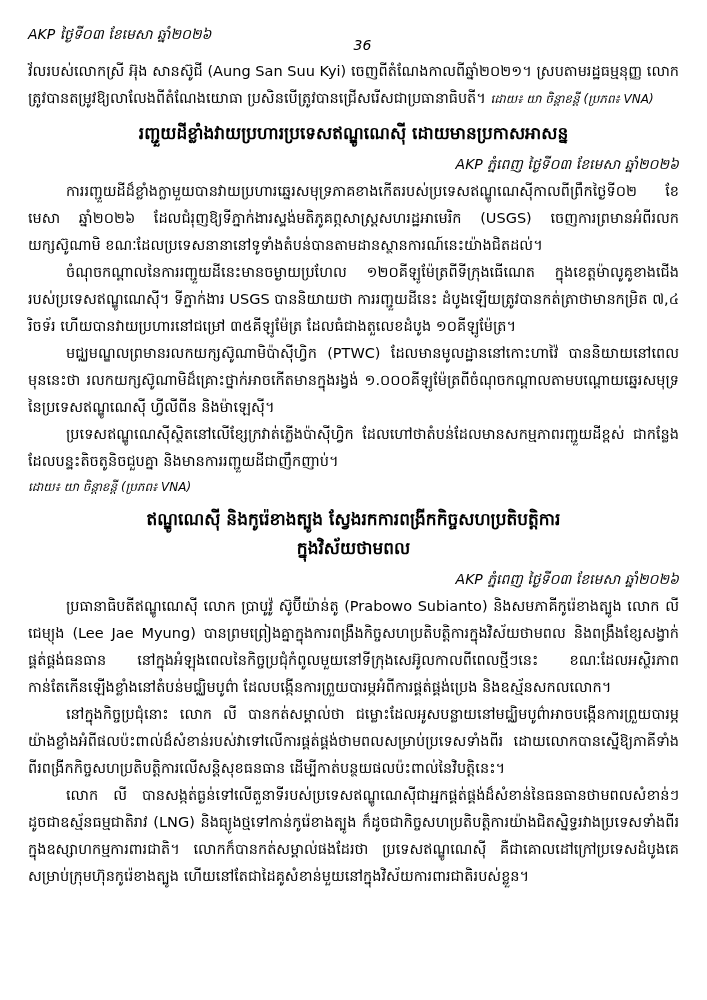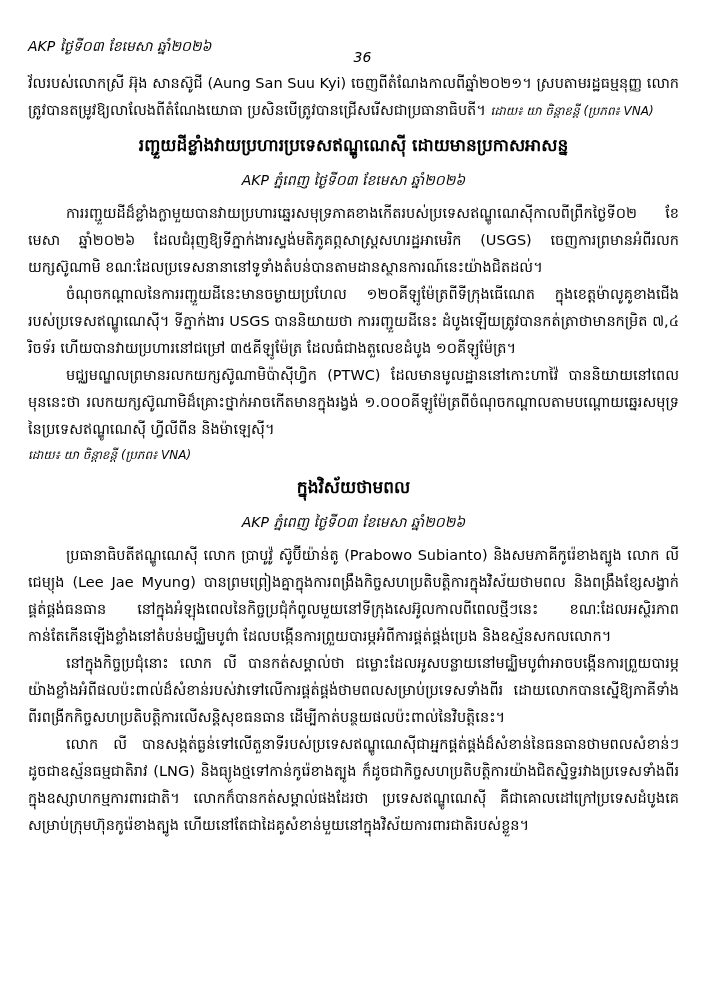--- a/index.html
+++ b/index.html
@@ -11,21 +11,21 @@
     width: 707px;
     height: 1000px;
     overflow: hidden;
     font-family: "DejaVu Sans", sans-serif;
     color: #000000;
   }
   .page {
     box-sizing: border-box;
     width: 707px;
     height: 872px;
-    padding: 36px 28px 10px 28px;
+    padding: 24px 28px 10px 28px;
     background: #ffffff;
   }
   .hdr {
     position: relative;
     font-style: italic;
     font-size: 14px;
     line-height: 20px;
     margin-bottom: 14px;
     white-space: nowrap;
   }
@@ -59,25 +59,25 @@
     margin: 6px 0 2px 0;
     text-align: center;
     font-size: 17px;
     font-weight: bold;
     line-height: 29px;
   }
   h2.headline .hl-line {
     display: block;
   }
   p.dateline {
-    margin: 6px;
+    margin: 0;
     font-style: italic;
     font-size: 14px;
     line-height: 28px;
-    text-align: center;
+    text-align: right;
     text-indent: 0;
   }
   .article {
     margin: 0;
   }
 </style>
 </head>
 <body>
 
 <div class="page">
@@ -93,25 +93,27 @@
   </p>
 
   <div class="article">
     <h2 class="headline">
       <span class="hl-line">រញ្ជួយដីខ្លាំងវាយប្រហារប្រទេសឥណ្ឌូណេស៊ី ដោយមានប្រកាសអាសន្ន</span>
     </h2>
     <p class="dateline">AKP ភ្នំពេញ ថ្ងៃទី០៣ ខែមេសា ឆ្នាំ២០២៦</p>
     <p class="body">ការរញ្ជួយដីដ៏ខ្លាំងក្លាមួយបានវាយប្រហារឆ្នេរសមុទ្រភាគខាងកើតរបស់ប្រទេសឥណ្ឌូណេស៊ីកាលពីព្រឹកថ្ងៃទី០២ ខែមេសា ឆ្នាំ២០២៦ ដែលជំរុញឱ្យទីភ្នាក់ងារស្ទង់មតិភូគព្ភសាស្ត្រសហរដ្ឋអាមេរិក (USGS) ចេញការព្រមានអំពីរលកយក្សស៊ូណាមិ ខណៈដែលប្រទេសនានានៅទូទាំងតំបន់បានតាមដានស្ថានការណ៍នេះយ៉ាងជិតដល់។</p>
     <p class="body">ចំណុចកណ្តាលនៃការរញ្ជួយដីនេះមានចម្ងាយប្រហែល ១២០គីឡូម៉ែត្រពីទីក្រុងធើណេត ក្នុងខេត្តម៉ាលូគូខាងជើង របស់ប្រទេសឥណ្ឌូណេស៊ី។ ទីភ្នាក់ងារ USGS បាននិយាយថា ការរញ្ជួយដីនេះ ដំបូងឡើយត្រូវបានកត់ត្រាថាមានកម្រិត ៧,៤ រិចទ័រ ហើយបានវាយប្រហារនៅជម្រៅ ៣៥គីឡូម៉ែត្រ ដែលធំជាងតួលេខដំបូង ១០គីឡូម៉ែត្រ។</p>
     <p class="body">មជ្ឈមណ្ឌលព្រមានរលកយក្សស៊ូណាមិប៉ាស៊ីហ្វិក (PTWC) ដែលមានមូលដ្ឋាននៅកោះហាវ៉ៃ បាននិយាយនៅពេលមុននេះថា រលកយក្សស៊ូណាមិដ៏គ្រោះថ្នាក់អាចកើតមានក្នុងរង្វង់ ១.០០០គីឡូម៉ែត្រពីចំណុចកណ្តាលតាមបណ្តោយឆ្នេរសមុទ្រនៃប្រទេសឥណ្ឌូណេស៊ី ហ្វីលីពីន និងម៉ាឡេស៊ី។</p>
+    <p class="body">ប្រទេសឥណ្ឌូណេស៊ីស្ថិតនៅលើខ្សែក្រវាត់ភ្លើងប៉ាស៊ីហ្វិក ដែលហៅថាតំបន់ដែលមានសកម្មភាពរញ្ជួយដីខ្ពស់ ជាកន្លែងដែលបន្ទះតិចតូនិចជួបគ្នា និងមានការរញ្ជួយដីជាញឹកញាប់។</p>
     <p class="byline-line">ដោយ៖ យា ចិន្តាខន្តី (ប្រភព៖ VNA)</p>
   </div>
 
   <div class="article">
     <h2 class="headline">
+      <span class="hl-line">ឥណ្ឌូណេស៊ី និងកូរ៉េខាងត្បូង ស្វែងរកការពង្រីកកិច្ចសហប្រតិបត្តិការ</span>
       <span class="hl-line">ក្នុងវិស័យថាមពល</span>
     </h2>
     <p class="dateline">AKP ភ្នំពេញ ថ្ងៃទី០៣ ខែមេសា ឆ្នាំ២០២៦</p>
     <p class="body">ប្រធានាធិបតីឥណ្ឌូណេស៊ី លោក ប្រាបូវ៉ូ ស៊ូប៊ីយ៉ាន់តូ (Prabowo Subianto) និងសមភាគីកូរ៉េខាងត្បូង លោក លី ជេម្យុង (Lee Jae Myung) បានព្រមព្រៀងគ្នាក្នុងការពង្រឹងកិច្ចសហប្រតិបត្តិការក្នុងវិស័យថាមពល និងពង្រឹងខ្សែសង្វាក់ផ្គត់ផ្គង់ធនធាន នៅក្នុងអំឡុងពេលនៃកិច្ចប្រជុំកំពូលមួយនៅទីក្រុងសេអ៊ូលកាលពីពេលថ្មីៗនេះ ខណៈដែលអស្ថិរភាពកាន់តែកើនឡើងខ្លាំងនៅតំបន់មជ្ឈិមបូព៌ា ដែលបង្កើនការព្រួយបារម្ភអំពីការផ្គត់ផ្គង់ប្រេង និងឧស្ម័នសកលលោក។</p>
     <p class="body">នៅក្នុងកិច្ចប្រជុំនោះ លោក លី បានកត់សម្គាល់ថា ជម្លោះដែលអូសបន្លាយនៅមជ្ឈិមបូព៌ាអាចបង្កើនការព្រួយបារម្ភយ៉ាងខ្លាំងអំពីផលប៉ះពាល់ដ៏សំខាន់របស់វាទៅលើការផ្គត់ផ្គង់ថាមពលសម្រាប់ប្រទេសទាំងពីរ ដោយលោកបានស្នើឱ្យភាគីទាំងពីរពង្រីកកិច្ចសហប្រតិបត្តិការលើសន្តិសុខធនធាន ដើម្បីកាត់បន្ថយផលប៉ះពាល់នៃវិបត្តិនេះ។</p>
     <p class="body">លោក លី បានសង្កត់ធ្ងន់ទៅលើតួនាទីរបស់ប្រទេសឥណ្ឌូណេស៊ីជាអ្នកផ្គត់ផ្គង់ដ៏សំខាន់នៃធនធានថាមពលសំខាន់ៗ ដូចជាឧស្ម័នធម្មជាតិរាវ (LNG) និងធ្យូងថ្មទៅកាន់កូរ៉េខាងត្បូង ក៏ដូចជាកិច្ចសហប្រតិបត្តិការយ៉ាងជិតស្និទ្ធរវាងប្រទេសទាំងពីរក្នុងឧស្សាហកម្មការពារជាតិ។ លោកក៏បានកត់សម្គាល់ផងដែរថា ប្រទេសឥណ្ឌូណេស៊ី គឺជាគោលដៅក្រៅប្រទេសដំបូងគេសម្រាប់ក្រុមហ៊ុនកូរ៉េខាងត្បូង ហើយនៅតែជាដៃគូសំខាន់មួយនៅក្នុងវិស័យការពារជាតិរបស់ខ្លួន។</p>
   </div>
 
 </div>
 

